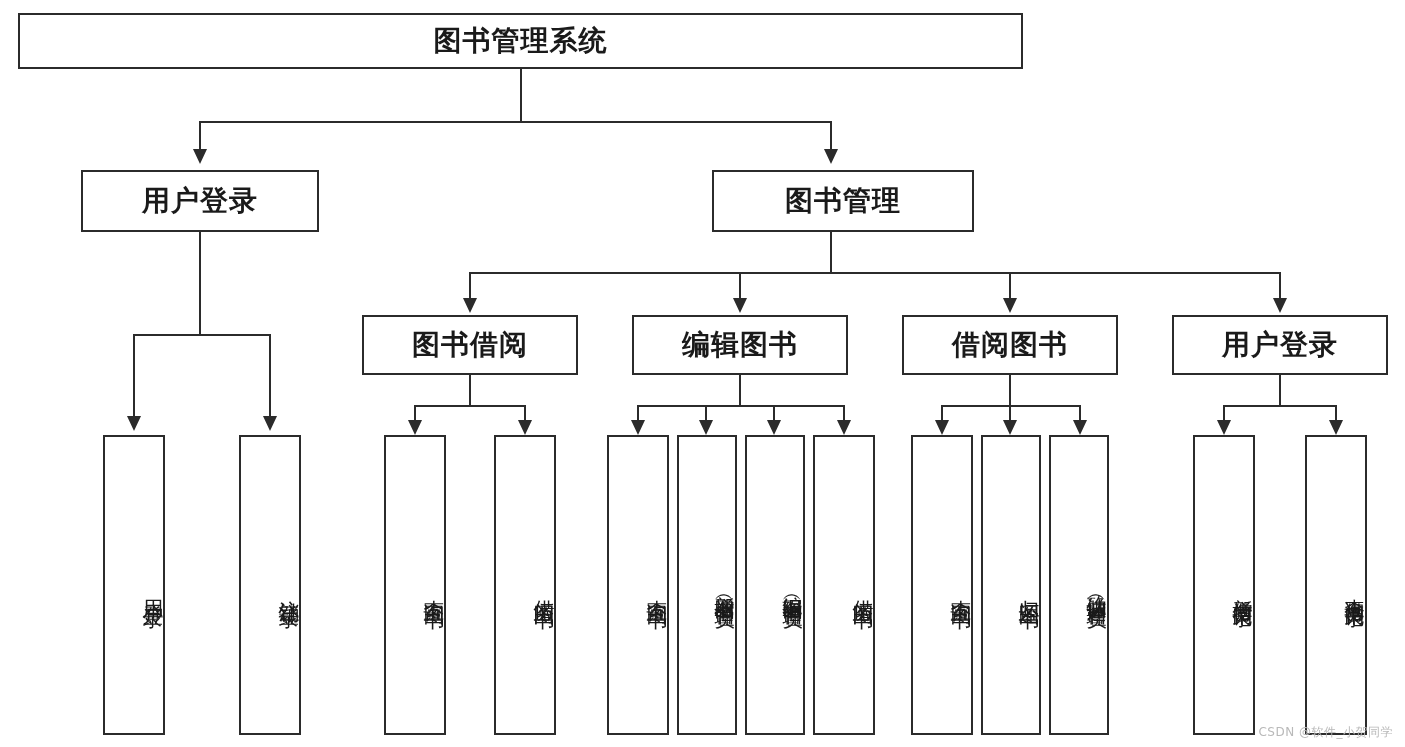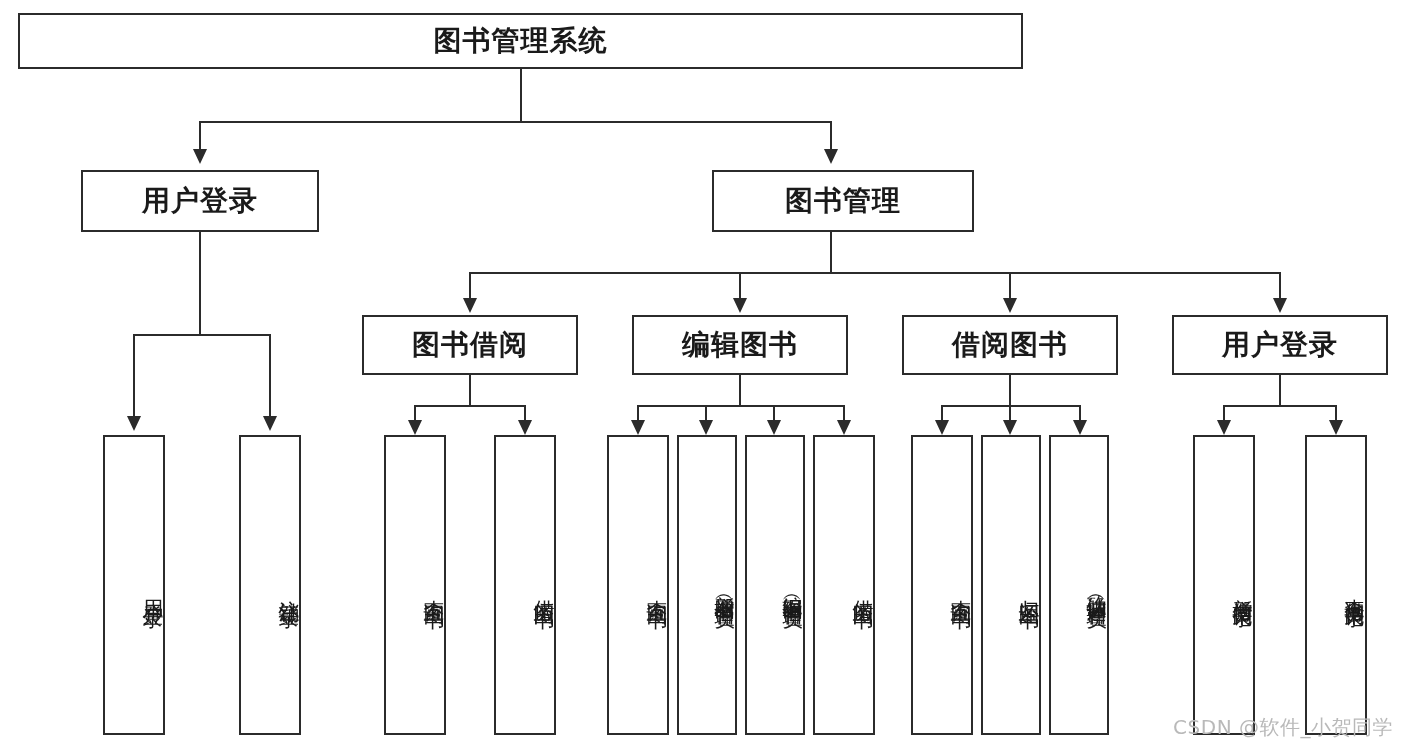--- a/index.html
+++ b/index.html
@@ -58,21 +58,21 @@
     width: 0;
     height: 0;
     border-left: 7px solid transparent;
     border-right: 7px solid transparent;
     border-top: 15px solid #2b2b2b;
   }
   #watermark {
     position: absolute;
     right: 12px;
     bottom: 6px;
-    font-size: 20px;
+    font-size: 12px;
     color: #b9b9b9;
     letter-spacing: 0.5px;
     white-space: nowrap;
   }
 </style>
 </head>
 <body>
 
 <div id="canvas">
 

